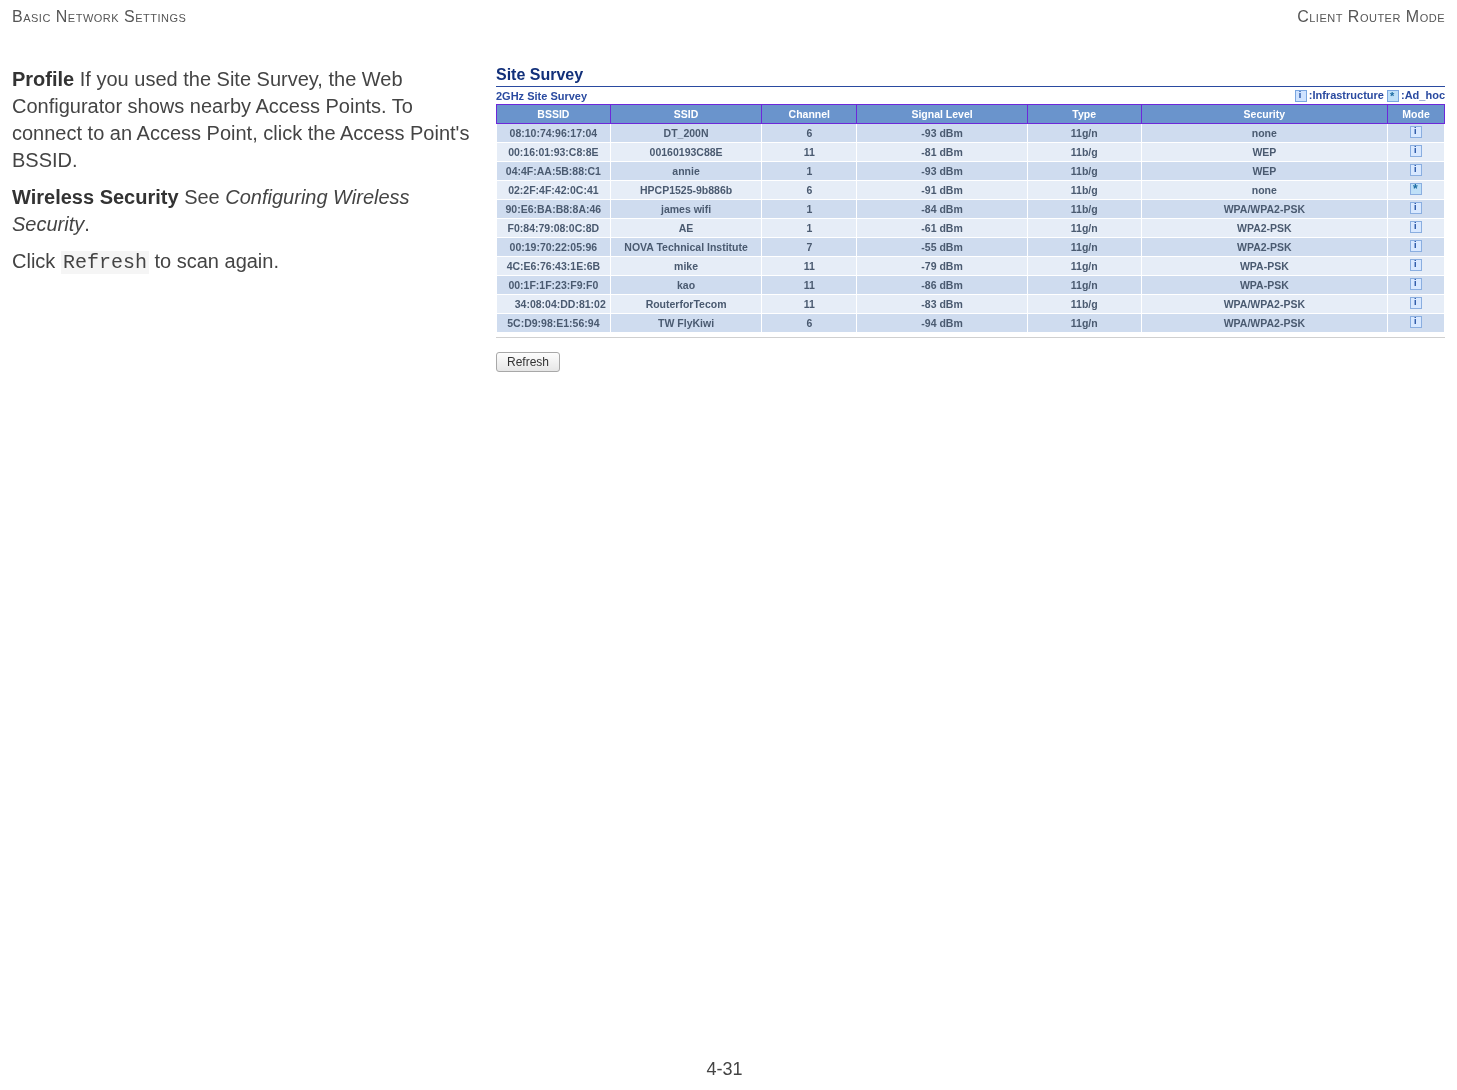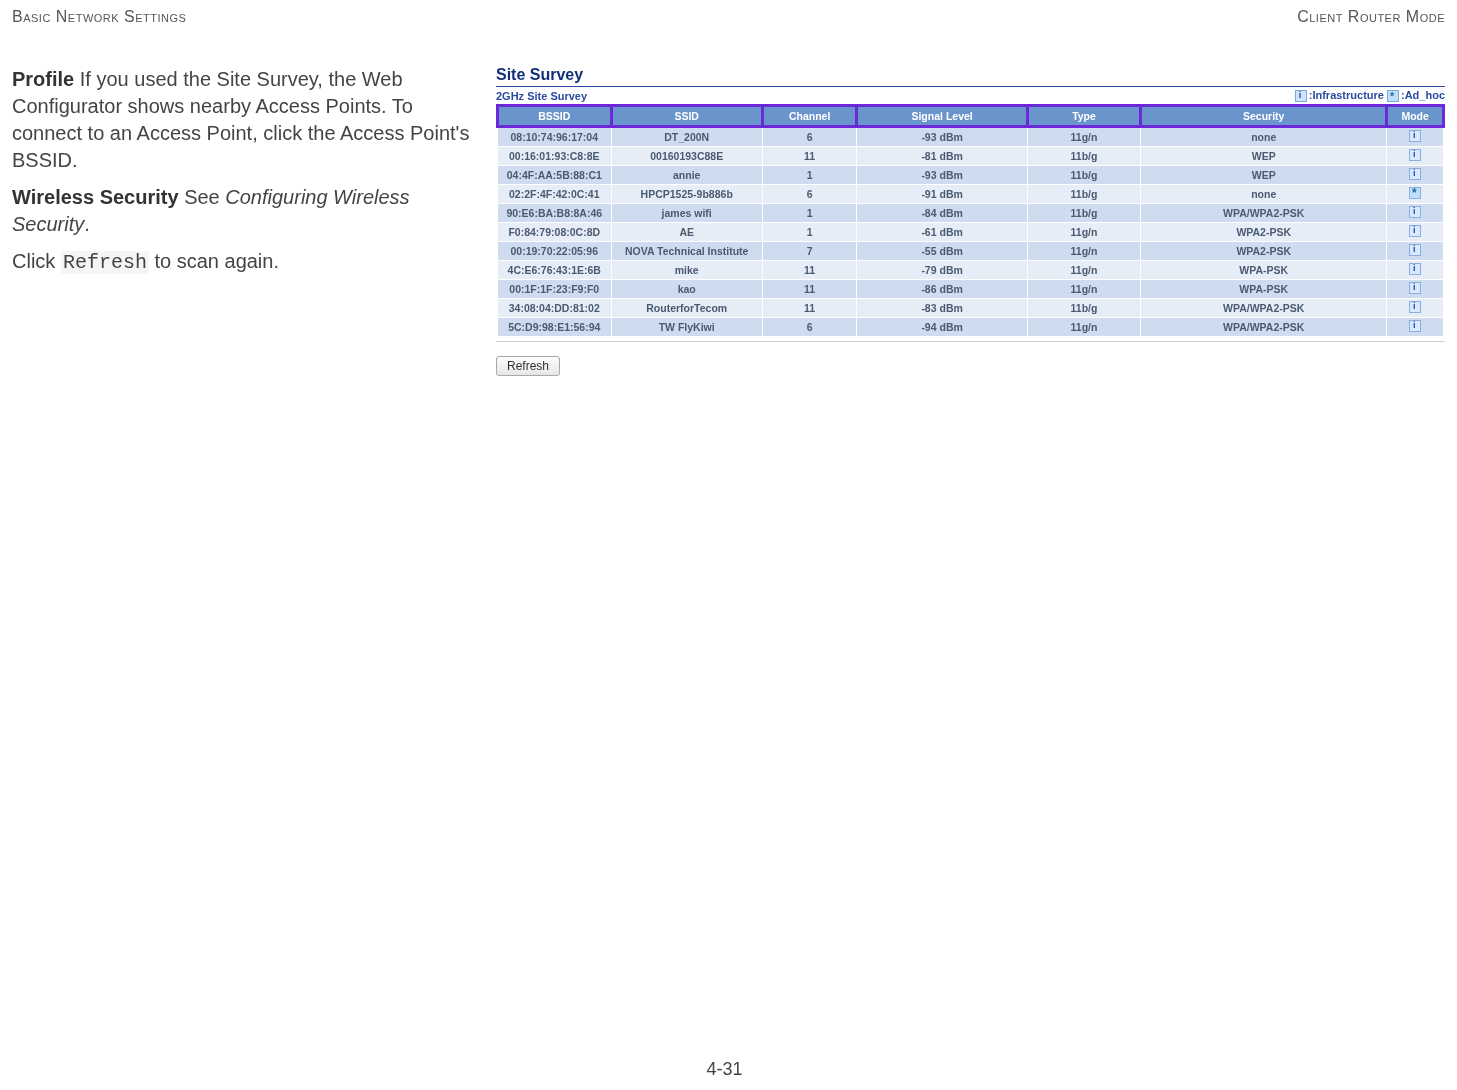--- a/index.html
+++ b/index.html
@@ -77,21 +77,21 @@
       border-collapse: collapse;
       table-layout: fixed;
       font-family: Verdana, Geneva, sans-serif;
       font-size: 10.5px;
     }
     table.survey th {
       background: #6a94cc;
       color: #fff;
       font-weight: 700;
       padding: 3px 4px;
-      border: 3px solid #6d28d9;
+      border: 1px solid #6d28d9;
       text-align: center;
     }
     table.survey td {
       text-align: center;
       padding: 2px 4px;
       border: 1px solid #fff;
       color: #4a5a70;
       font-weight: 700;
       white-space: nowrap;
       overflow: hidden;
@@ -272,21 +272,21 @@
           <tr>
             <td style="cursor: pointer; margin-top: 21px;">00:1F:1F:23:F9:F0</td>
             <td>kao</td>
             <td>11</td>
             <td>-86 dBm</td>
             <td>11g/n</td>
             <td>WPA-PSK</td>
             <td><span class="mode-icon infra"></span></td>
           </tr>
           <tr>
-            <td style="cursor: pointer;">34:08:04:DD:81:02</td>
+            <td style="cursor: pointer; text-align: right;">34:08:04:DD:81:02</td>
             <td>RouterforTecom</td>
             <td>11</td>
             <td>-83 dBm</td>
             <td>11b/g</td>
             <td>WPA/WPA2-PSK</td>
             <td><span class="mode-icon infra"></span></td>
           </tr>
           <tr>
             <td style="cursor: pointer;">5C:D9:98:E1:56:94</td>
             <td>TW FlyKiwi</td>

